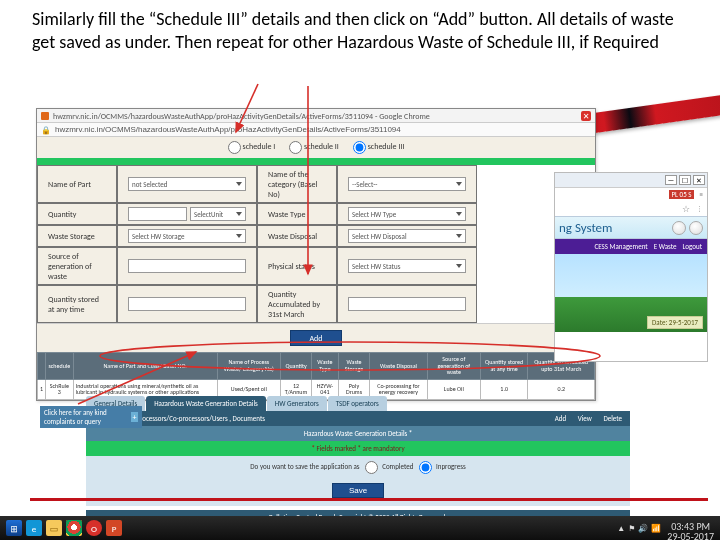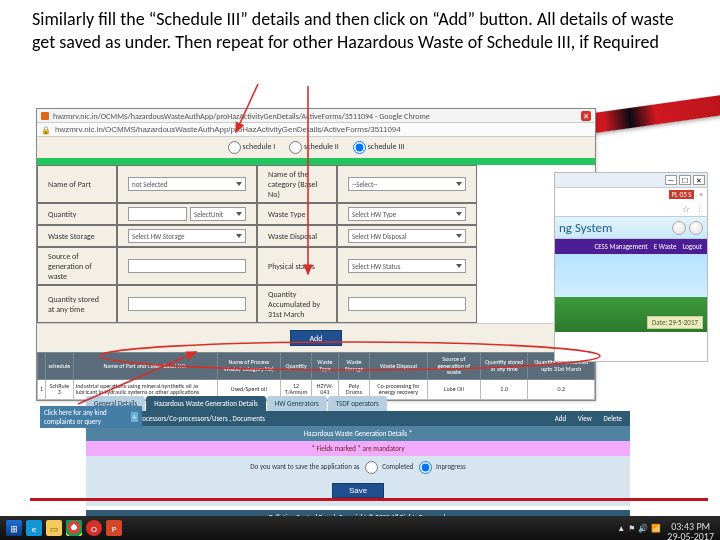--- a/index.html
+++ b/index.html
@@ -43,21 +43,21 @@
   .right-panel .datebar { position:absolute; right:4px; bottom:3px; background:#e9ecc0; color:#5a5a1b; font-size:7px; padding:1px 4px; border:1px solid #c8cc95; }
   .bottom-portal { position:absolute; left:86px; top:396px; width:544px; font-size:7px; }
   .complaint-tab { position:absolute; left:-46px; top:10px; width:102px; height:22px; background:#457da7; color:#fff; display:flex; align-items:center; justify-content:center; gap:4px; font-size:7px; padding:0 4px; }
   .complaint-tab .sq { width:10px; height:10px; background:#6bb0d6; display:flex; align-items:center; justify-content:center; font-size:8px; }
   .tabs { display:flex; gap:1px; }
   .tab { padding:3px 8px; background:#b7cfe0; color:#123a4f; border-top-left-radius:3px; border-top-right-radius:3px; }
   .tab.dark { background:#2e5a74; color:#fff; }
   .subrow { background:#2e5a74; color:#fff; padding:3px 8px; display:flex; justify-content:space-between; align-items:center; }
   .subrow .actions span { margin-left:10px; }
   .hdrband { background:#50839f; color:#fff; text-align:center; padding:3px 0; }
-  .mandrow { background:#f0abfc; text-align:center; padding:3px 0; color:#7a1a1a; }
+  .mandrow { background:#22c55e; text-align:center; padding:3px 0; color:#7a1a1a; }
   .mandrow .star { color:#a11; }
   .saverow { background:#d6e5ef; text-align:center; padding:5px 0; color:#333; }
   .saverow .r { margin:0 4px; vertical-align:middle; }
   .savebtns { background:#d6e5ef; text-align:center; padding:4px 0 8px 0; }
   .savebtns button { background:#1f4f8f; color:#fff; border:1px solid #123a6d; padding:2px 16px; font-size:8px; cursor:pointer; }
   .footerbar { background:#2e5a74; color:#fff; text-align:center; padding:3px 0; margin-top:4px; }
   .taskbar { position:absolute; left:0; bottom:0; width:720px; height:24px; background:linear-gradient(#2a2a2a,#0e0e0e); display:flex; align-items:center; justify-content:space-between; padding:0 6px; font-size:8px; color:#ddd; }
   .taskbar .left { display:flex; gap:4px; align-items:center; }
   .taskbar .ic { width:16px; height:16px; border-radius:2px; display:flex; align-items:center; justify-content:center; font-size:9px; }
   .taskbar .start { background:linear-gradient(#1f6fd6,#0c3e88); color:#fff; }

